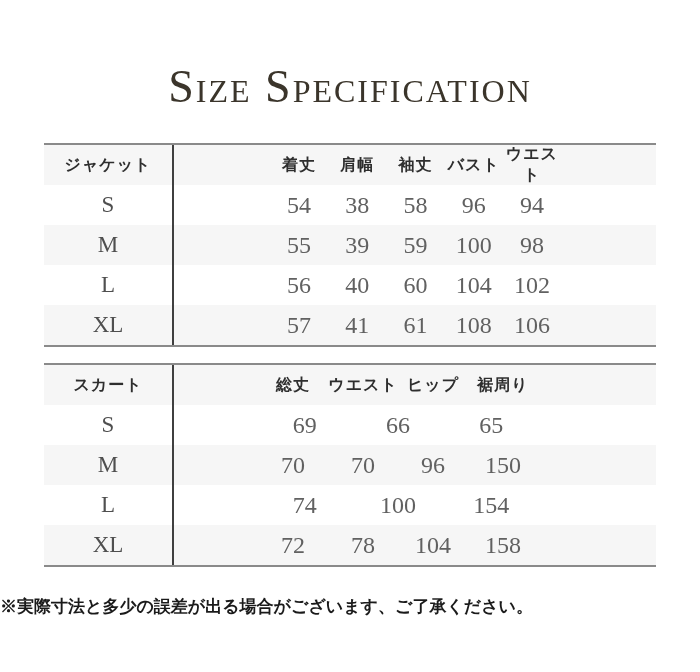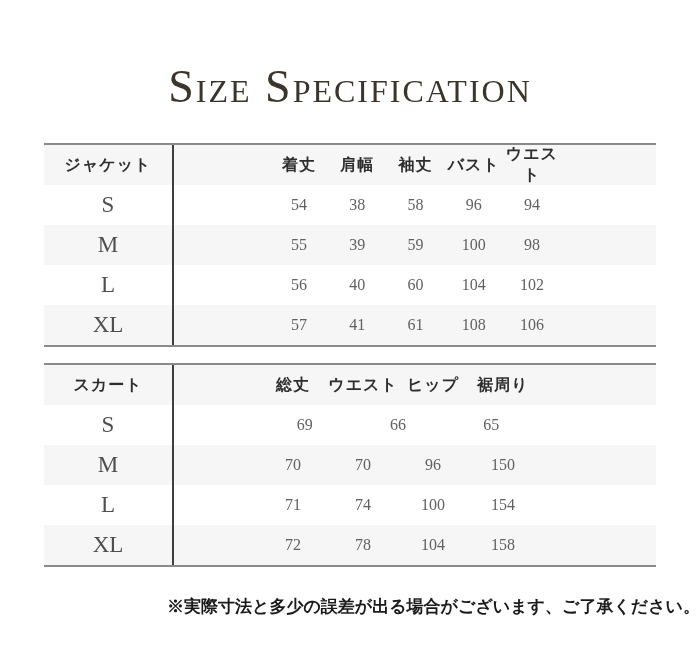--- a/index.html
+++ b/index.html
@@ -80,27 +80,27 @@
     text-align:center;
   }
   .col-header{
     font-size:16px;
     font-weight:700;
     color:var(--header-text,#2e2e2e);
     letter-spacing:1px;
   }
   .num{
     font-family:"Liberation Serif", serif;
-    font-size:16px;
+    font-size:24px;
     color:var(--value-text,#616161);
   }
   .note{
     margin-top:28px;
     width:700px;
-    text-align:right;
+    text-align:left;
     font-size:17px;
     font-weight:600;
     line-height:24px;
     color:var(--note-text,#1a1a1a);
   }
 </style>
 </head>
 <body>
 
 <div class="page-title">Size Specification</div>
@@ -181,21 +181,20 @@
         <div class="data-cells">
           <div class="cell num">70</div>
           <div class="cell num">70</div>
           <div class="cell num">96</div>
           <div class="cell num">150</div>
         </div>
       </div>
       <div class="trow">
         <div class="label-cell size-label">L</div>
         <div class="data-cells">
-          <div class="cell num">71</div>
           <div class="cell num">74</div>
           <div class="cell num">100</div>
           <div class="cell num">154</div>
         </div>
       </div>
       <div class="trow striped">
         <div class="label-cell size-label">XL</div>
         <div class="data-cells">
           <div class="cell num">72</div>
           <div class="cell num">78</div>

